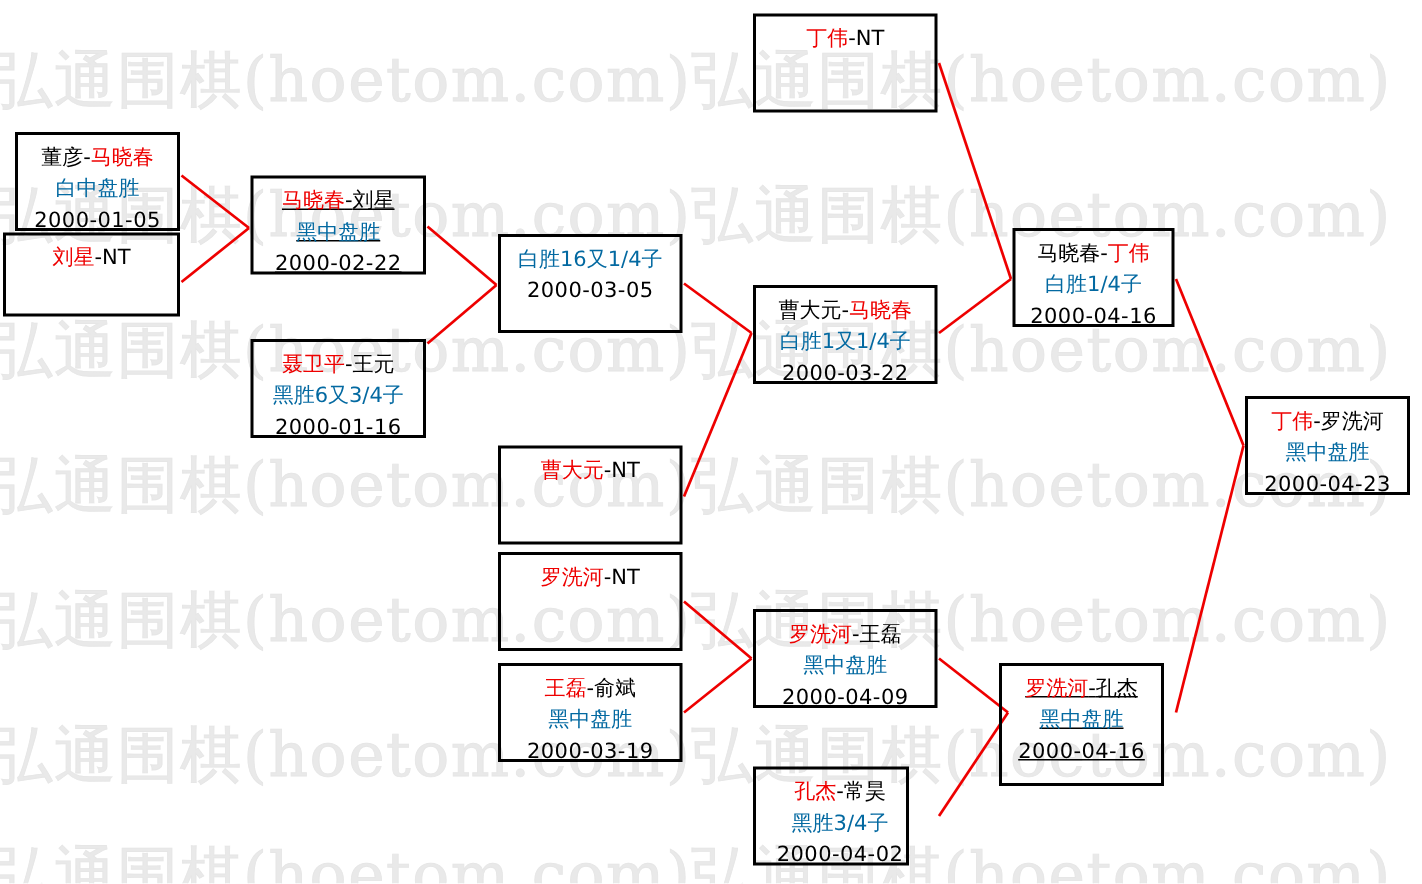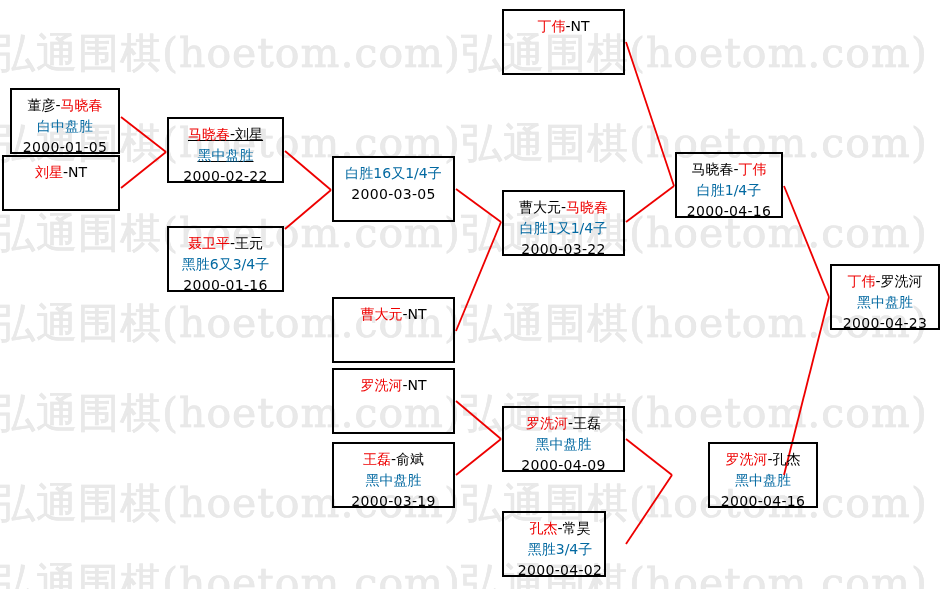--- a/index.html
+++ b/index.html
@@ -169,21 +169,21 @@
       <div class="match-box" style="left: 502px; top: 406px; width: 123px; height: 66px; border-color: rgb(0, 0, 0);">
         <span class="match-line players"><span class="p-win">罗洗河</span><span class="p-sep">-</span><span class="p-lose">王磊</span></span>
         <span class="match-line result">黑中盘胜</span>
         <span class="match-line date">2000-04-09</span>
       </div>
       <div class="match-box" style="left: 502px; top: 511px; width: 104px; height: 66px; border-color: rgb(0, 0, 0); padding-left: 12px;">
         <span class="match-line players"><span class="p-win">孔杰</span><span class="p-sep">-</span><span class="p-lose">常昊</span></span>
         <span class="match-line result">黑胜3/4子</span>
         <span class="match-line date">2000-04-02</span>
       </div>
-      <div class="match-box" style="left: 708px; top: 442px; width: 110px; height: 66px; border-color: rgb(0, 0, 0);">
+      <div class="match-box" style="left: 666px; top: 442px; width: 110px; height: 82px; border-color: rgb(0, 0, 0); text-decoration: underline;">
         <span class="match-line players"><span class="p-win">罗洗河</span><span class="p-sep">-</span><span class="p-lose">孔杰</span></span>
         <span class="match-line result">黑中盘胜</span>
         <span class="match-line date">2000-04-16</span>
       </div>
       <div class="match-box" style="left: 830px; top: 264px; width: 110px; height: 66px; border-color: rgb(0, 0, 0);">
         <span class="match-line players"><span class="p-win">丁伟</span><span class="p-sep">-</span><span class="p-lose">罗洗河</span></span>
         <span class="match-line result">黑中盘胜</span>
         <span class="match-line date">2000-04-23</span>
       </div>
     </div>

